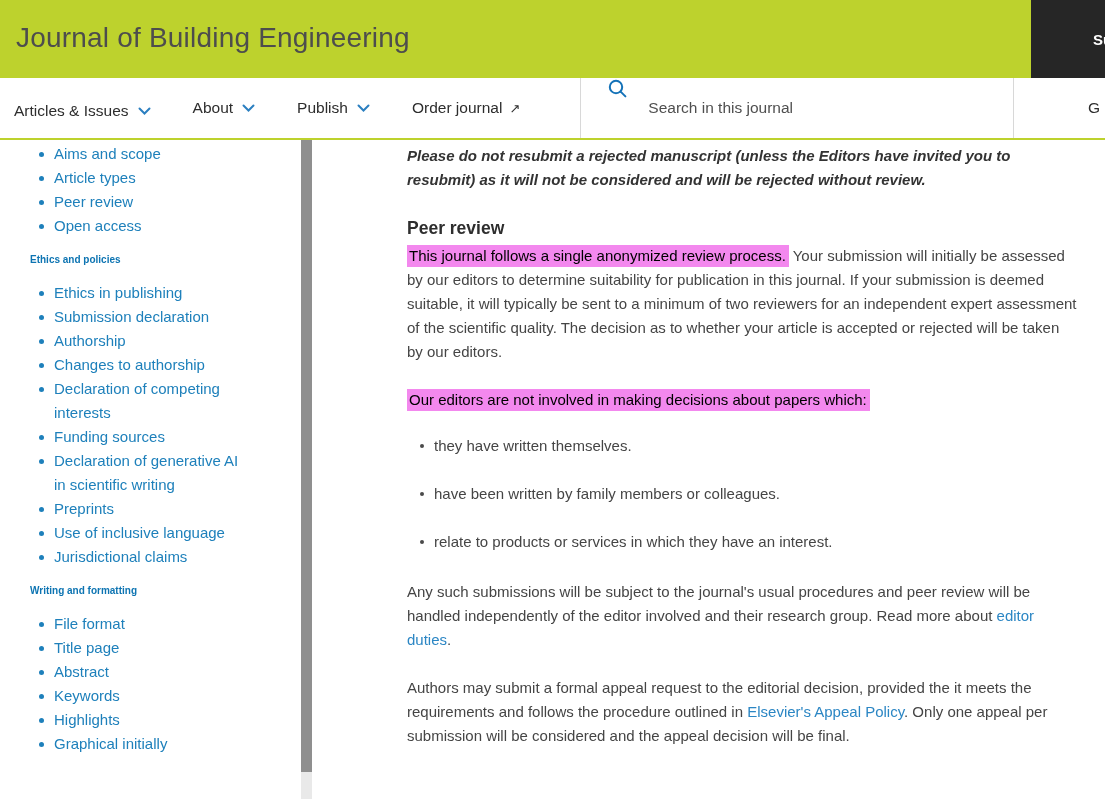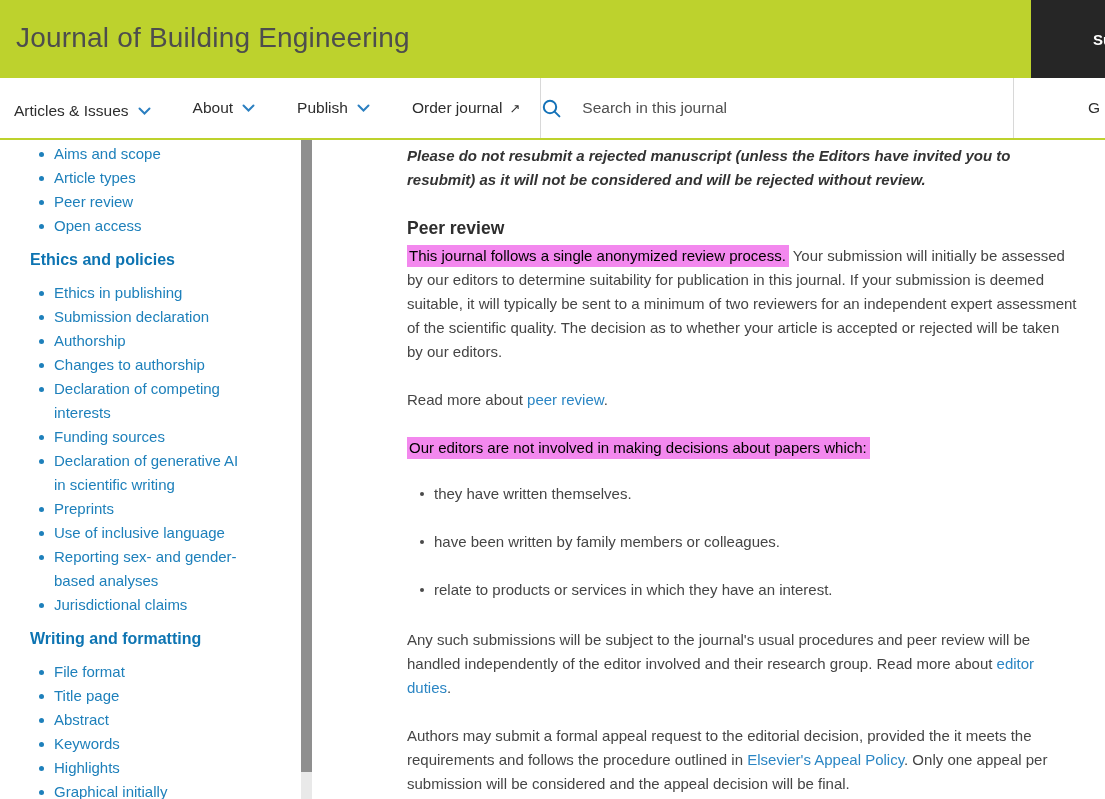--- a/index.html
+++ b/index.html
@@ -37,22 +37,23 @@
   }
   .nav-item{
     display:flex;align-items:center;font-size:15.5px;color:var(--nav-text);
     cursor:pointer;white-space:nowrap;
   }
   .nav-item .chev{margin-left:9px;display:inline-flex;}
   .nav-item.first{margin-left:14px;margin-top:6px;}
   .nav-item + .nav-item{margin-left:42px;}
   .ext-arrow{margin-left:7px;font-size:13px;color:var(--nav-text);}
   .nav-search{
-    flex:1;margin-left:20px;border-left:1px solid var(--divider);
-    border-right:1px solid var(--divider);display:flex;align-items:center;
+    flex:1;margin-left:60px;border-left:1px solid var(--divider);
+    border-right:1px solid var(--divider);display:flex;
+    padding-left:26px;
   }
   .search-icon{display:inline-flex;cursor:pointer;}
   .nav-search input{
     border:none;outline:none;font-size:15.5px;margin-left:18px;width:330px;
     color:#333;font-family:inherit;background:transparent;
   }
   .nav-search input::placeholder{color:#4f4f4f;opacity:1;}
   .nav-right{
     width:91px;display:flex;align-items:center;padding-left:74px;
     font-size:15.5px;color:var(--nav-text);overflow:hidden;white-space:nowrap;cursor:pointer;
@@ -61,21 +62,21 @@
   .page{position:relative;display:flex;height:763px;}
   .sidebar{width:303px;flex:0 0 303px;padding:2px 0 0 30px;overflow:hidden;}
   .sidebar ul{list-style:none;margin:0;padding:0;}
   .sidebar li{position:relative;padding-left:24px;width:222px;line-height:24px;font-size:15px;}
   .sidebar li::before{
     content:"";position:absolute;left:9px;top:10px;width:5px;height:5px;
     border-radius:50%;background:var(--link);
   }
   .sidebar a{color:var(--link);text-decoration:none;cursor:pointer;}
   .sidebar h3{
-    margin:10px 0 9px;font-size:16px;line-height:24px;font-weight:700;
+    margin:10px 0 9px;font-size:10px;line-height:24px;font-weight:700;
     color:var(--heading-blue);
   }
   .page-scrollbar{
     position:absolute;left:301px;top:0;width:11px;height:659px;background:#e9e9e9;
   }
   .scroll-thumb{position:absolute;left:0;top:0;width:11px;height:632px;background:#8f8f8f;cursor:grab;}
   
   .content{
     flex:1;padding:4px 28px 0 104px;font-size:15px;line-height:24px;color:var(--text);
     overflow:hidden;
@@ -154,21 +155,20 @@
     <ul>
       <li><a>Ethics in publishing</a></li>
       <li><a>Submission declaration</a></li>
       <li><a>Authorship</a></li>
       <li><a>Changes to authorship</a></li>
       <li><a>Declaration of competing interests</a></li>
       <li><a>Funding sources</a></li>
       <li><a>Declaration of generative AI in scientific writing</a></li>
       <li><a>Preprints</a></li>
       <li><a>Use of inclusive language</a></li>
-      <li><a>Reporting sex- and gender-based analyses</a></li>
       <li><a>Jurisdictional claims</a></li>
     </ul>
     <h3>Writing and formatting</h3>
     <ul>
       <li><a>File format</a></li>
       <li><a>Title page</a></li>
       <li><a>Abstract</a></li>
       <li><a>Keywords</a></li>
       <li><a>Highlights</a></li>
       <li><a>Graphical initially</a></li>
@@ -179,21 +179,20 @@
     <div class="scroll-thumb"></div>
   </div>
 
   <main class="content">
     <p class="note">Please do not resubmit a rejected manuscript (unless the Editors have invited you to resubmit) as it will not be considered and will be rejected without review.</p>
 
     <h2>Peer review</h2>
 
     <p><mark class="hl">This journal follows a single anonymized review process.</mark><span> Your submission will initially be assessed by our editors to determine suitability for publication in this journal. If your submission is deemed suitable, it will typically be sent to a minimum of two reviewers for an independent expert assessment of the scientific quality. The decision as to whether your article is accepted or rejected will be taken by our editors.</span></p>
 
-    <p><span>Read more about </span><a>peer review</a><span>.</span></p>
 
     <p><mark class="hl">Our editors are not involved in making decisions about papers which:</mark></p>
 
     <ul>
       <li>they have written themselves.</li>
       <li>have been written by family members or colleagues.</li>
       <li>relate to products or services in which they have an interest.</li>
     </ul>
 
     <p><span>Any such submissions will be subject to the journal's usual procedures and peer review will be handled independently of the editor involved and their research group. Read more about </span><a>editor duties</a><span>.</span></p>

